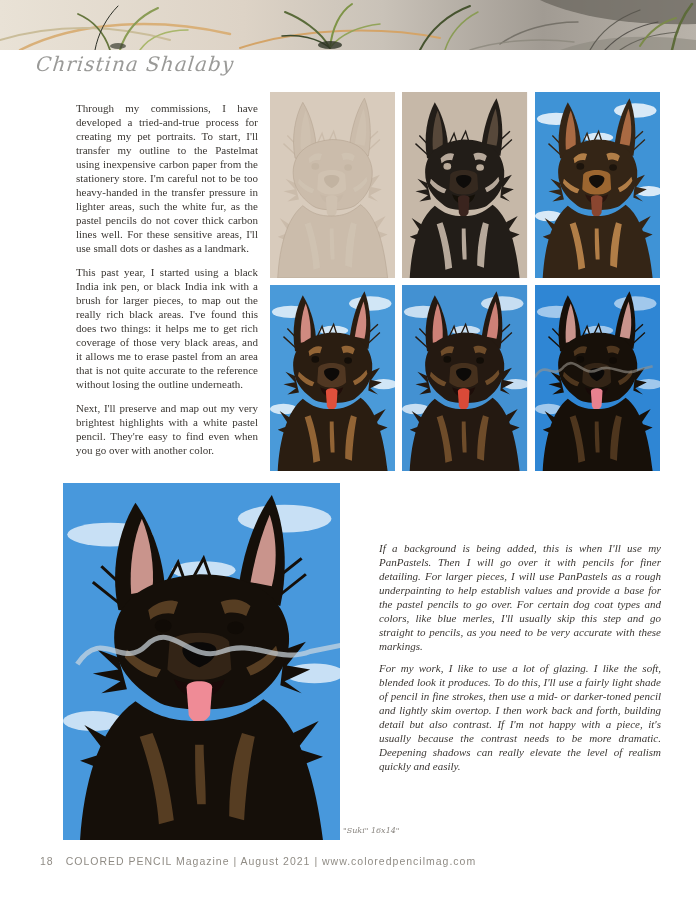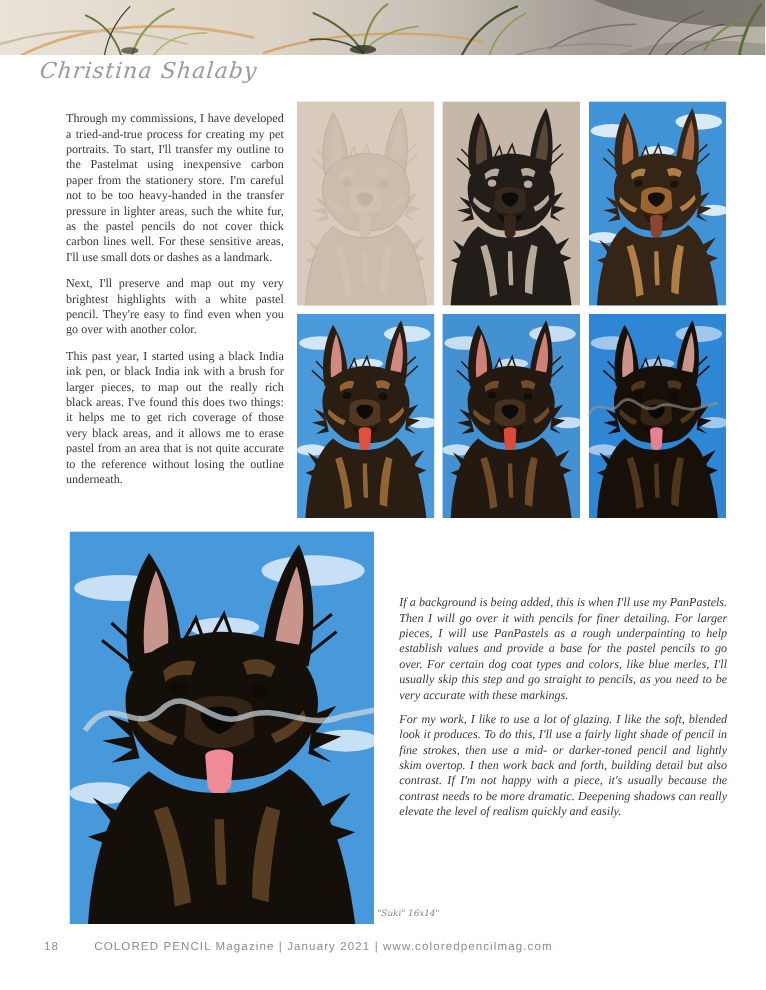--- a/index.html
+++ b/index.html
@@ -10,41 +10,41 @@
   .banner{position:absolute;left:0;top:0;width:696px;height:50px;overflow:hidden;}
   .banner svg{display:block;}
 
   
   .author{position:absolute;left:36px;top:52px;width:300px;height:30px;
           font-family:"DejaVu Serif", serif;font-style:italic;font-size:20px;
           color:#9a9a98;letter-spacing:1px;transform:skewX(-6deg);}
 
   
   .col{position:absolute;color:#3b3733;font-size:11px;line-height:14px;text-align:justify;}
-  .col p{margin:0 0 10px 0;}
+  .col p{margin:0 0 10px 16px;}
   .col-left{left:60px;top:101px;width:198px;}
   .col-right{left:363px;top:541px;width:298px;font-style:italic;}
   .col-right p{margin-bottom:8px;}
 
   
   .grid{position:absolute;left:270px;top:92px;width:390px;height:379px;
         display:grid;grid-template-columns:repeat(3,1fr);grid-template-rows:186px 186px;gap:7px;}
   .cell{margin:0;position:relative;width:100%;height:100%;overflow:hidden;}
   .cell svg{display:block;width:100%;height:100%;}
 
   
   .big{position:absolute;left:63px;top:483px;width:277px;height:357px;margin:0;overflow:hidden;}
   .big svg{display:block;width:100%;height:100%;}
   .sig{position:absolute;pointer-events:none;}
 
   .caption{position:absolute;left:343px;top:826px;width:120px;
            font-family:"DejaVu Serif", serif;font-style:italic;font-size:8px;color:#8a8680;}
 
   
-  .footer{position:absolute;left:40px;top:855px;width:640px;display:flex;gap:32px;
+  .footer{position:absolute;left:40px;top:855px;width:640px;display:flex;gap:12px;
           font-family:"Liberation Sans", sans-serif;font-size:10.5px;
           color:#908c85;letter-spacing:1px;}
 
   
   .s1{--sky:#d8cbbc;--cloudO:0;--furD:#cbbcab;--furM:#d0c2b1;--furL:#d4c7b7;--earI:#cfc1b0;
       --tongue:#cfc1b0;--eyeF:#c4b5a3;--noseF:#c2b3a1;--mouthF:#c8b9a8;--lightO:0.5;--outline:#b5a592;}
   .s2{--sky:#c6b8a8;--cloudO:0;--furD:#221d18;--furM:#35291f;--furL:#c6b8a8;--earI:#57483a;
       --tongue:#3a241e;--eyeF:#b9aa99;--noseF:#0e0c0a;--mouthF:#141008;--lightO:0.9;--outline:none;}
   .s3{--sky:#3f93d6;--cloudO:0.8;--furD:#342516;--furM:#9c6630;--furL:#b8834a;--earI:#a96a43;
       --tongue:#8a4630;--eyeF:#1c140c;--noseF:#140f0a;--mouthF:#2a160f;--lightO:0.95;--outline:none;}
@@ -148,22 +148,22 @@
       </g>
       <ellipse cx="330" cy="45" rx="12" ry="4" fill="#2e3326" opacity="0.8"></ellipse>
       <ellipse cx="118" cy="46" rx="8" ry="3" fill="#3a3d30" opacity="0.7"></ellipse>
     </svg>
   </div>
 
   <div class="author">Christina Shalaby</div>
 
   <div class="col col-left">
     <p>Through my commissions, I have developed a tried-and-true process for creating my pet portraits. To start, I'll transfer my outline to the Pastelmat using inexpensive carbon paper from the stationery store. I'm careful not to be too heavy-handed in the transfer pressure in lighter areas, such the white fur, as the pastel pencils do not cover thick carbon lines well. For these sensitive areas, I'll use small dots or dashes as a landmark.</p>
+    <p>This past year, I started using a black India ink pen, or black India ink with a brush for larger pieces, to map out the really rich black areas. I've found this does two things: it helps me to get rich coverage of those very black areas, and it allows me to erase pastel from an area that is not quite accurate to the reference without losing the outline underneath.</p>
     <p>Next, I'll preserve and map out my very brightest highlights with a white pastel pencil. They're easy to find even when you go over with another color.</p>
-    <p>This past year, I started using a black India ink pen, or black India ink with a brush for larger pieces, to map out the really rich black areas. I've found this does two things: it helps me to get rich coverage of those very black areas, and it allows me to erase pastel from an area that is not quite accurate to the reference without losing the outline underneath.</p>
   </div>
 
   <div class="grid">
     <figure class="cell s1">
       <svg viewBox="0 0 130 180" preserveAspectRatio="none">
           <use href="#dog"></use>
         </svg>
     </figure>
     <figure class="cell s2">
       <svg viewBox="0 0 130 180" preserveAspectRatio="none">
@@ -206,16 +206,16 @@
 
   <div class="caption">"Suki" 16x14"</div>
 
   <div class="col col-right">
     <p>If a background is being added, this is when I'll use my PanPastels. Then I will go over it with pencils for finer detailing. For larger pieces, I will use PanPastels as a rough underpainting to help establish values and provide a base for the pastel pencils to go over. For certain dog coat types and colors, like blue merles, I'll usually skip this step and go straight to pencils, as you need to be very accurate with these markings.</p>
     <p>For my work, I like to use a lot of glazing. I like the soft, blended look it produces. To do this, I'll use a fairly light shade of pencil in fine strokes, then use a mid- or darker-toned pencil and lightly skim overtop. I then work back and forth, building detail but also contrast. If I'm not happy with a piece, it's usually because the contrast needs to be more dramatic. Deepening shadows can really elevate the level of realism quickly and easily.</p>
   </div>
 
   <div class="footer">
     <span>18</span>
-    <span>COLORED PENCIL Magazine | January 2021 | www.coloredpencilmag.com</span>
+    <span>COLORED PENCIL Magazine | August 2021 | www.coloredpencilmag.com</span>
   </div>
 
 </div>
 
 </body></html>

